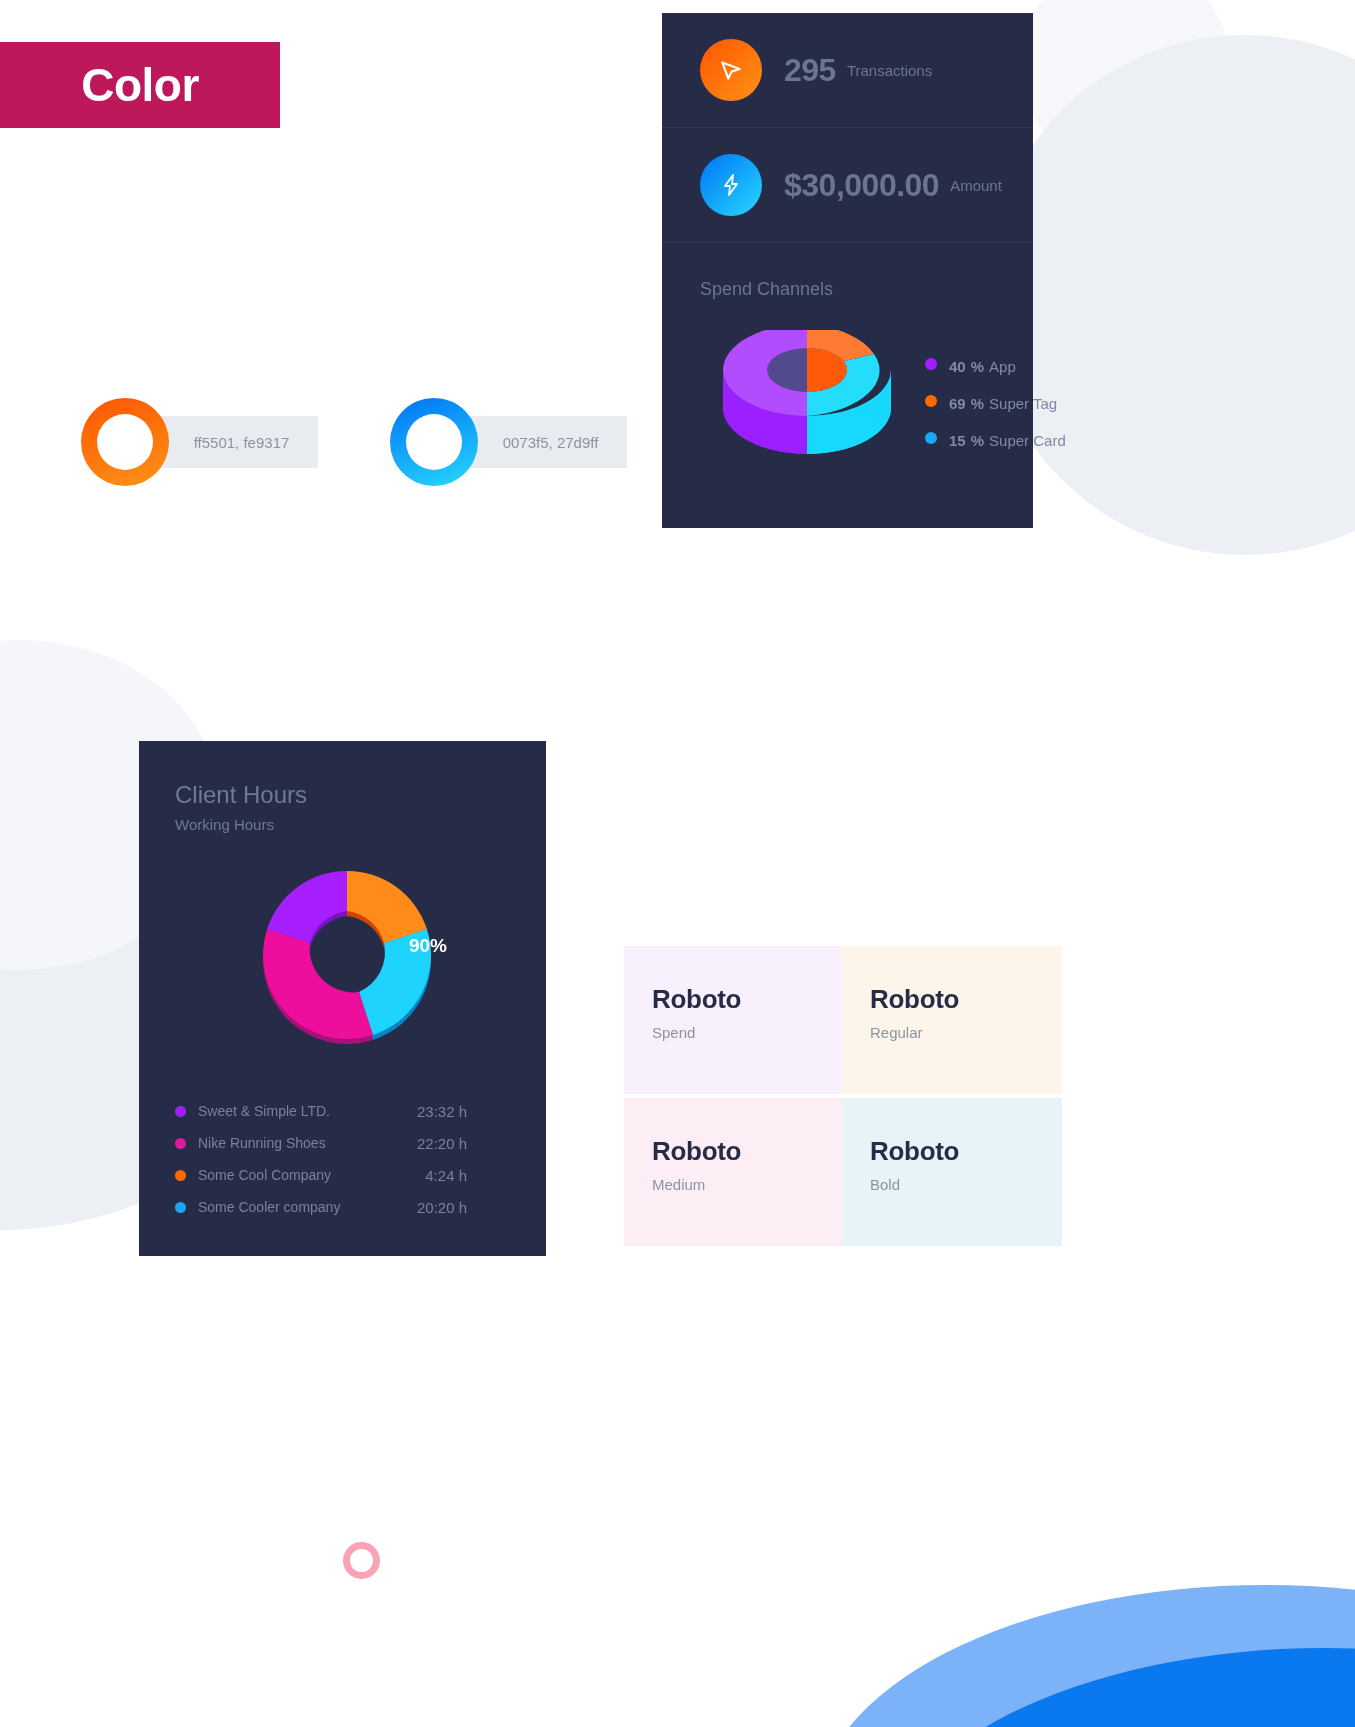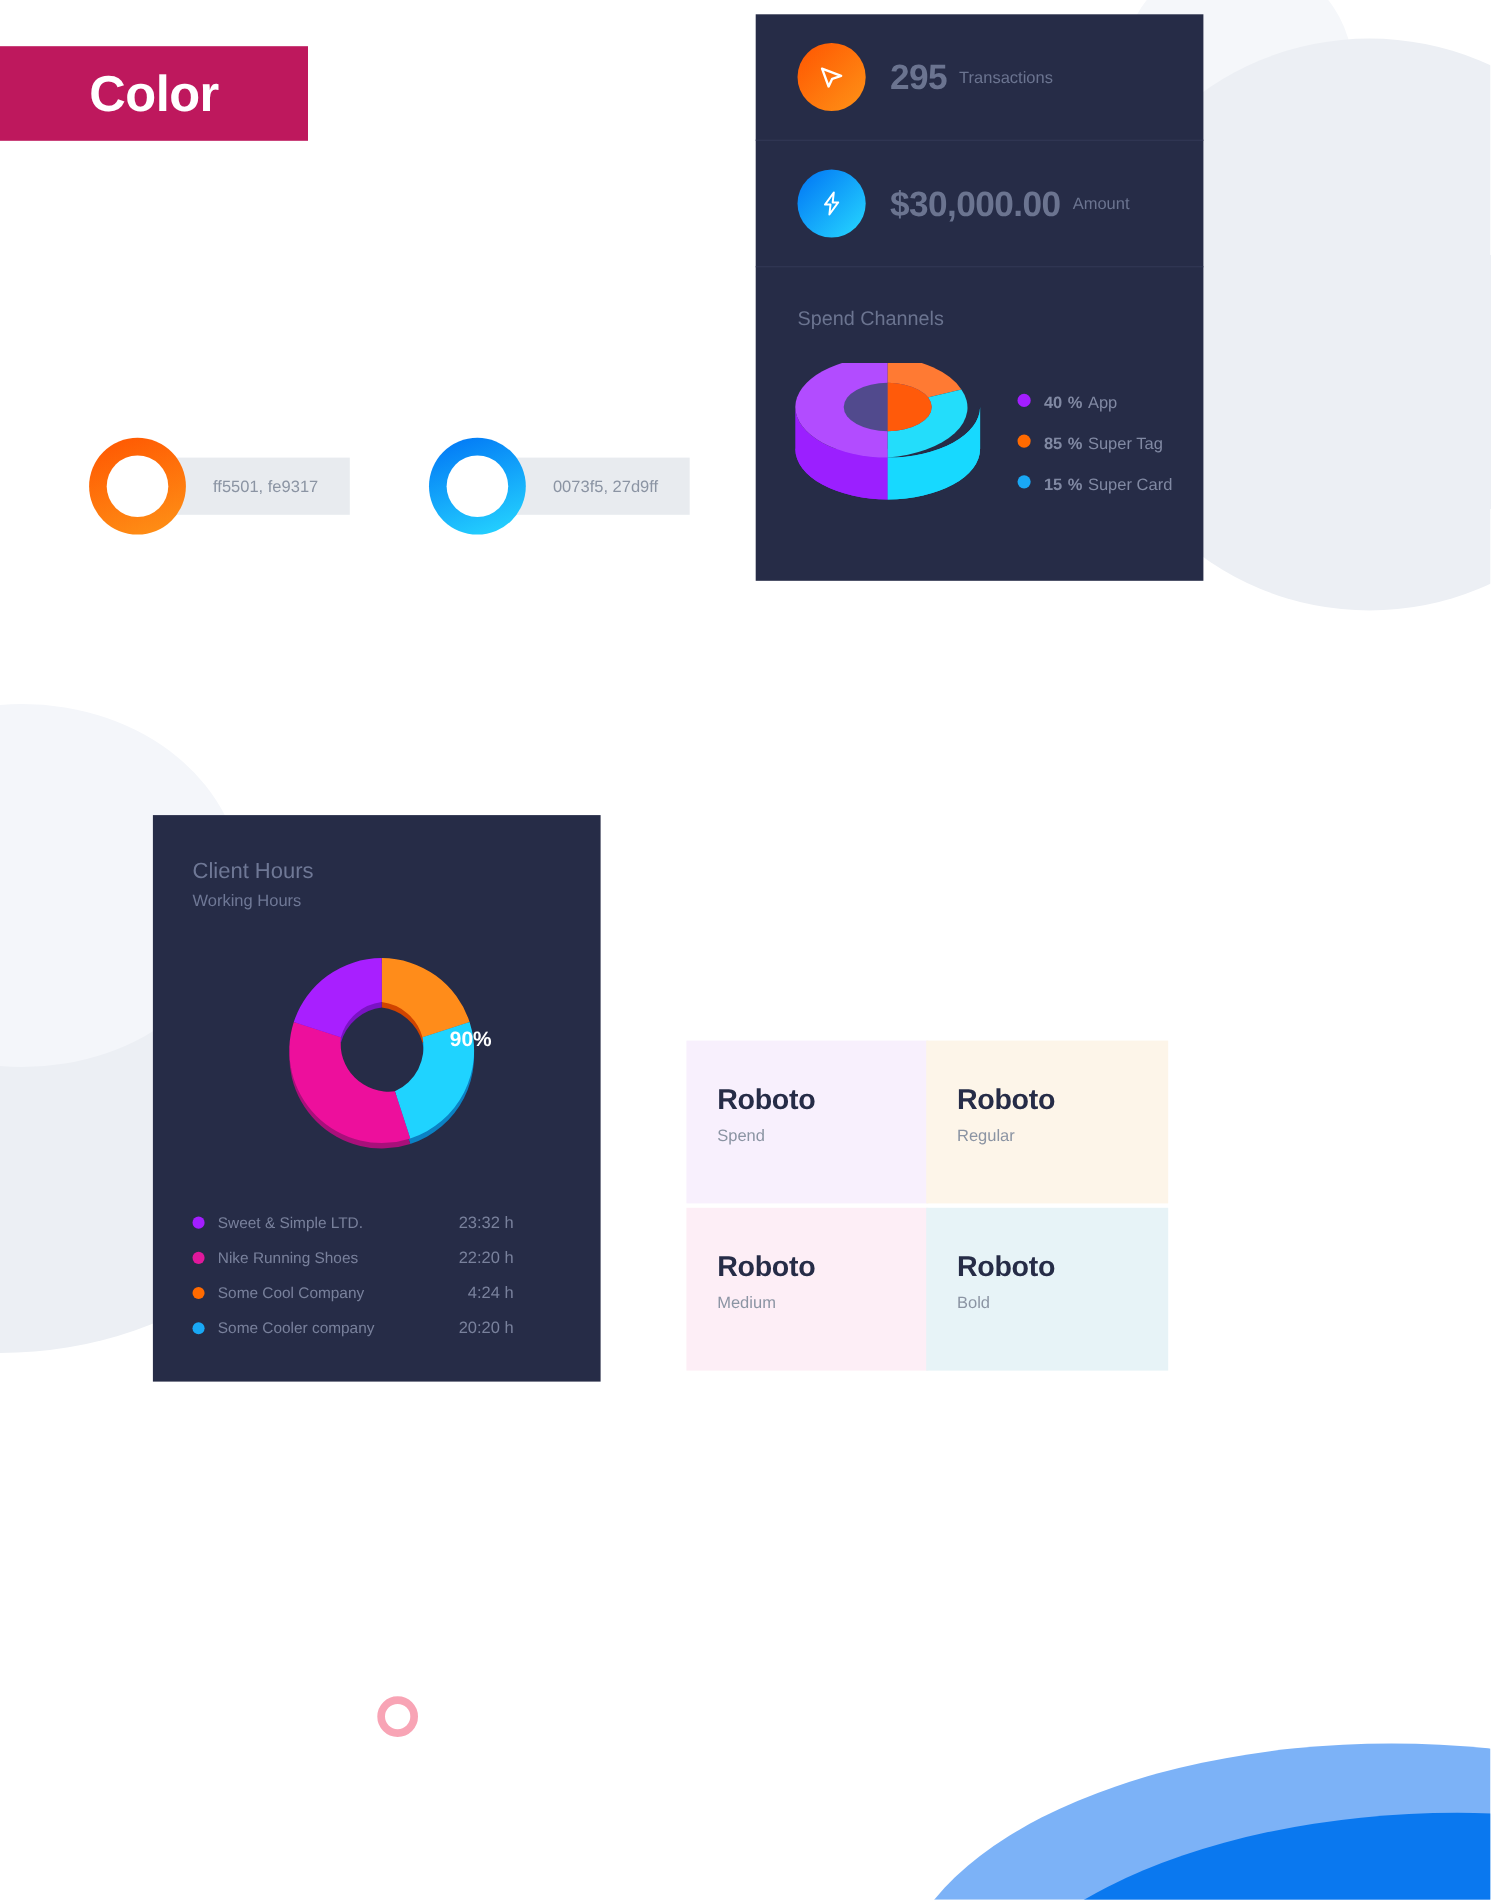--- a/index.html
+++ b/index.html
@@ -155,21 +155,21 @@
   }
 
   
   .card-dark {
     position: absolute;
     background: #262c47;
     z-index: 2;
   }
 
   
-  #card-stats { left: 687px; top: 13px; width: 407px; height: 515px; }
+  #card-stats { left: 662px; top: 13px; width: 371px; height: 515px; }
   .stat-row {
     display: flex;
     align-items: center;
     height: 115px;
     padding-left: 38px;
     border-bottom: 1px solid #323855;
   }
   .stat-icon {
     width: 62px; height: 62px;
     border-radius: 50%;
@@ -234,21 +234,21 @@
     margin-right: 5px;
   }
   .legend3d-name {
     font-size: 15px;
     color: #8189a3;
   }
 
   
   #card-hours { left: 139px; top: 741px; width: 407px; height: 515px; }
   .hours-title {
-    font-size: 20px;
+    font-size: 24px;
     color: #6f7896;
     font-weight: 500;
     padding: 40px 0 0 36px;
   }
   .hours-sub {
     font-size: 15px;
     color: #6f7896;
     padding: 7px 0 0 36px;
   }
   #donut-hours {
@@ -395,21 +395,21 @@
 
   <div class="legend3d">
     <div class="legend3d-row">
       <div class="legend3d-dot" style="background:#a31eff;"></div>
       <div class="legend3d-pct">40</div>
       <div class="legend3d-pct">%</div>
       <div class="legend3d-name">App</div>
     </div>
     <div class="legend3d-row">
       <div class="legend3d-dot" style="background:#ff6a00;"></div>
-      <div class="legend3d-pct">85</div>
+      <div class="legend3d-pct">69</div>
       <div class="legend3d-pct">%</div>
       <div class="legend3d-name">Super Tag</div>
     </div>
     <div class="legend3d-row">
       <div class="legend3d-dot" style="background:#19a8f5;"></div>
       <div class="legend3d-pct">15</div>
       <div class="legend3d-pct">%</div>
       <div class="legend3d-name">Super Card</div>
     </div>
   </div>

